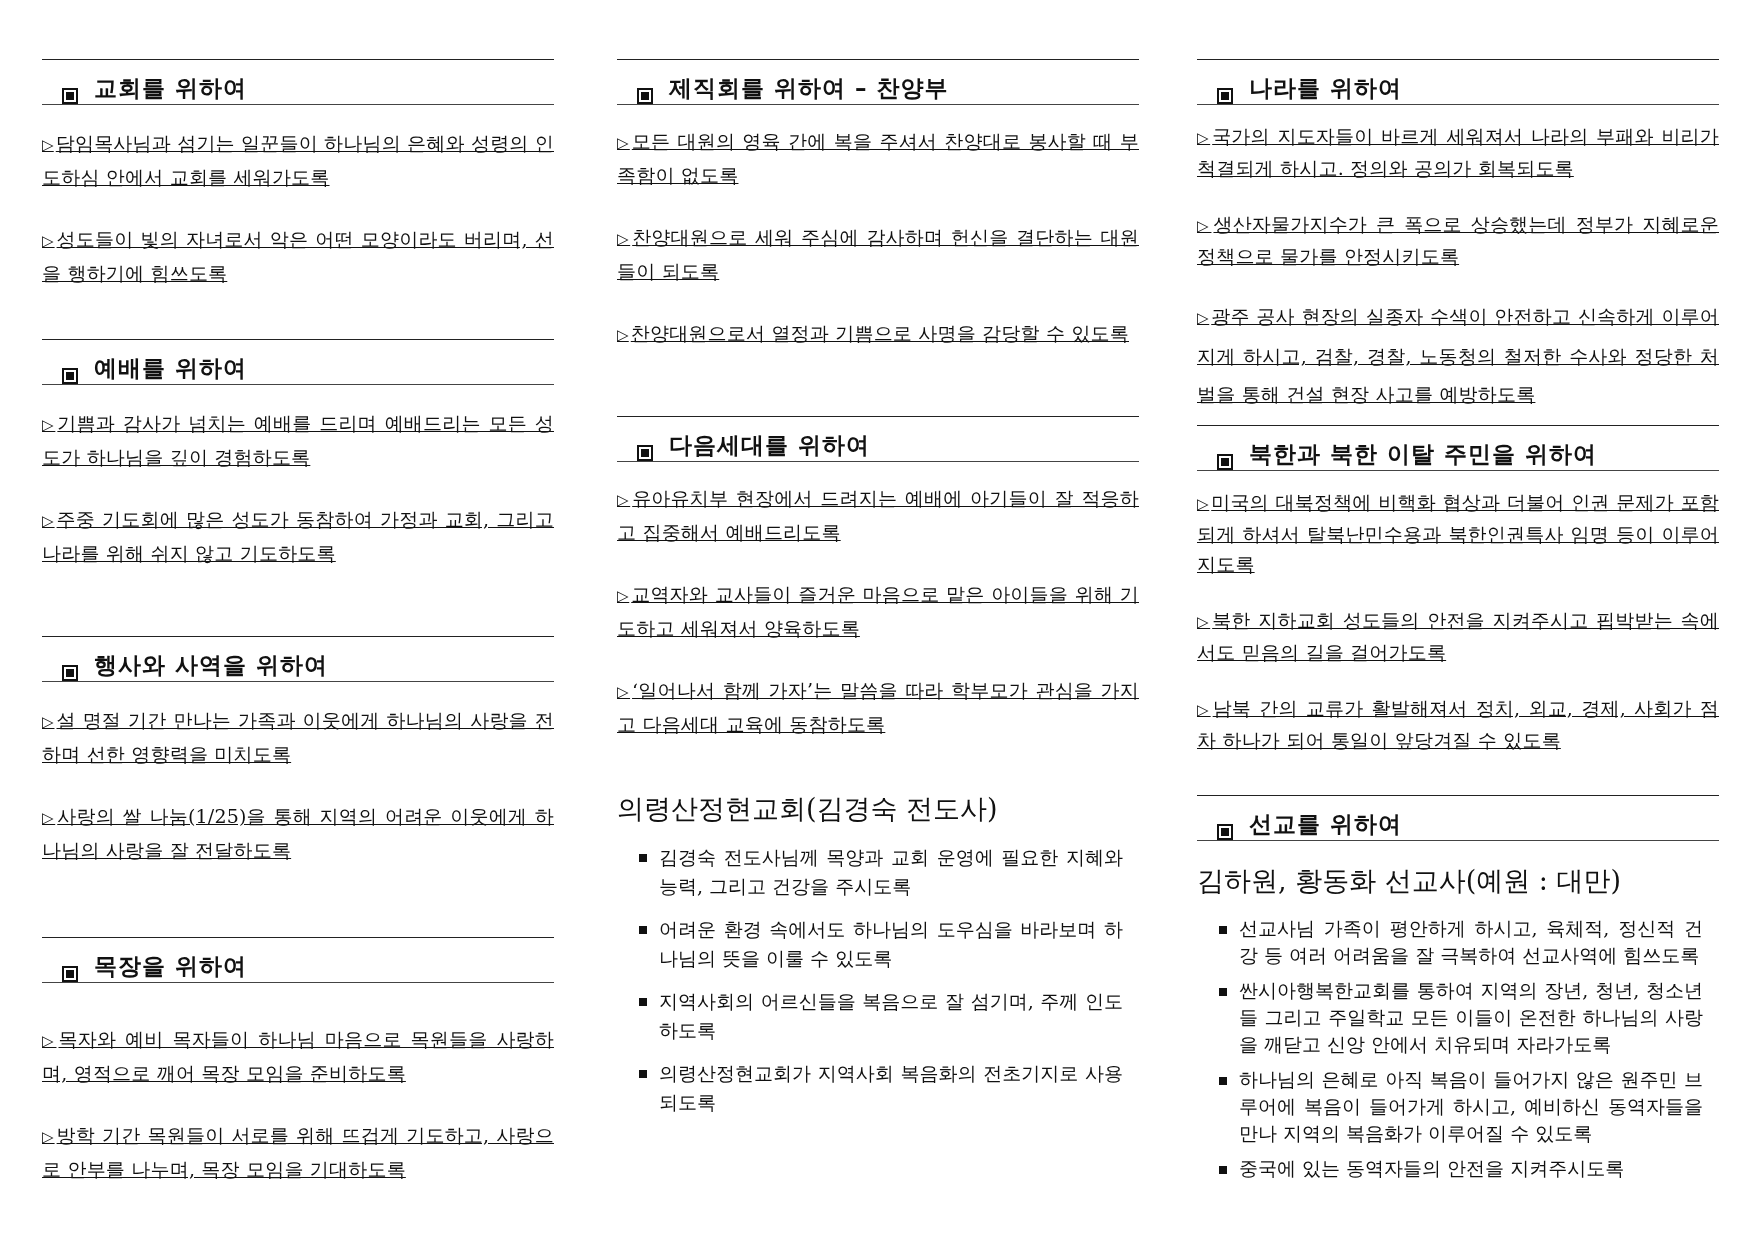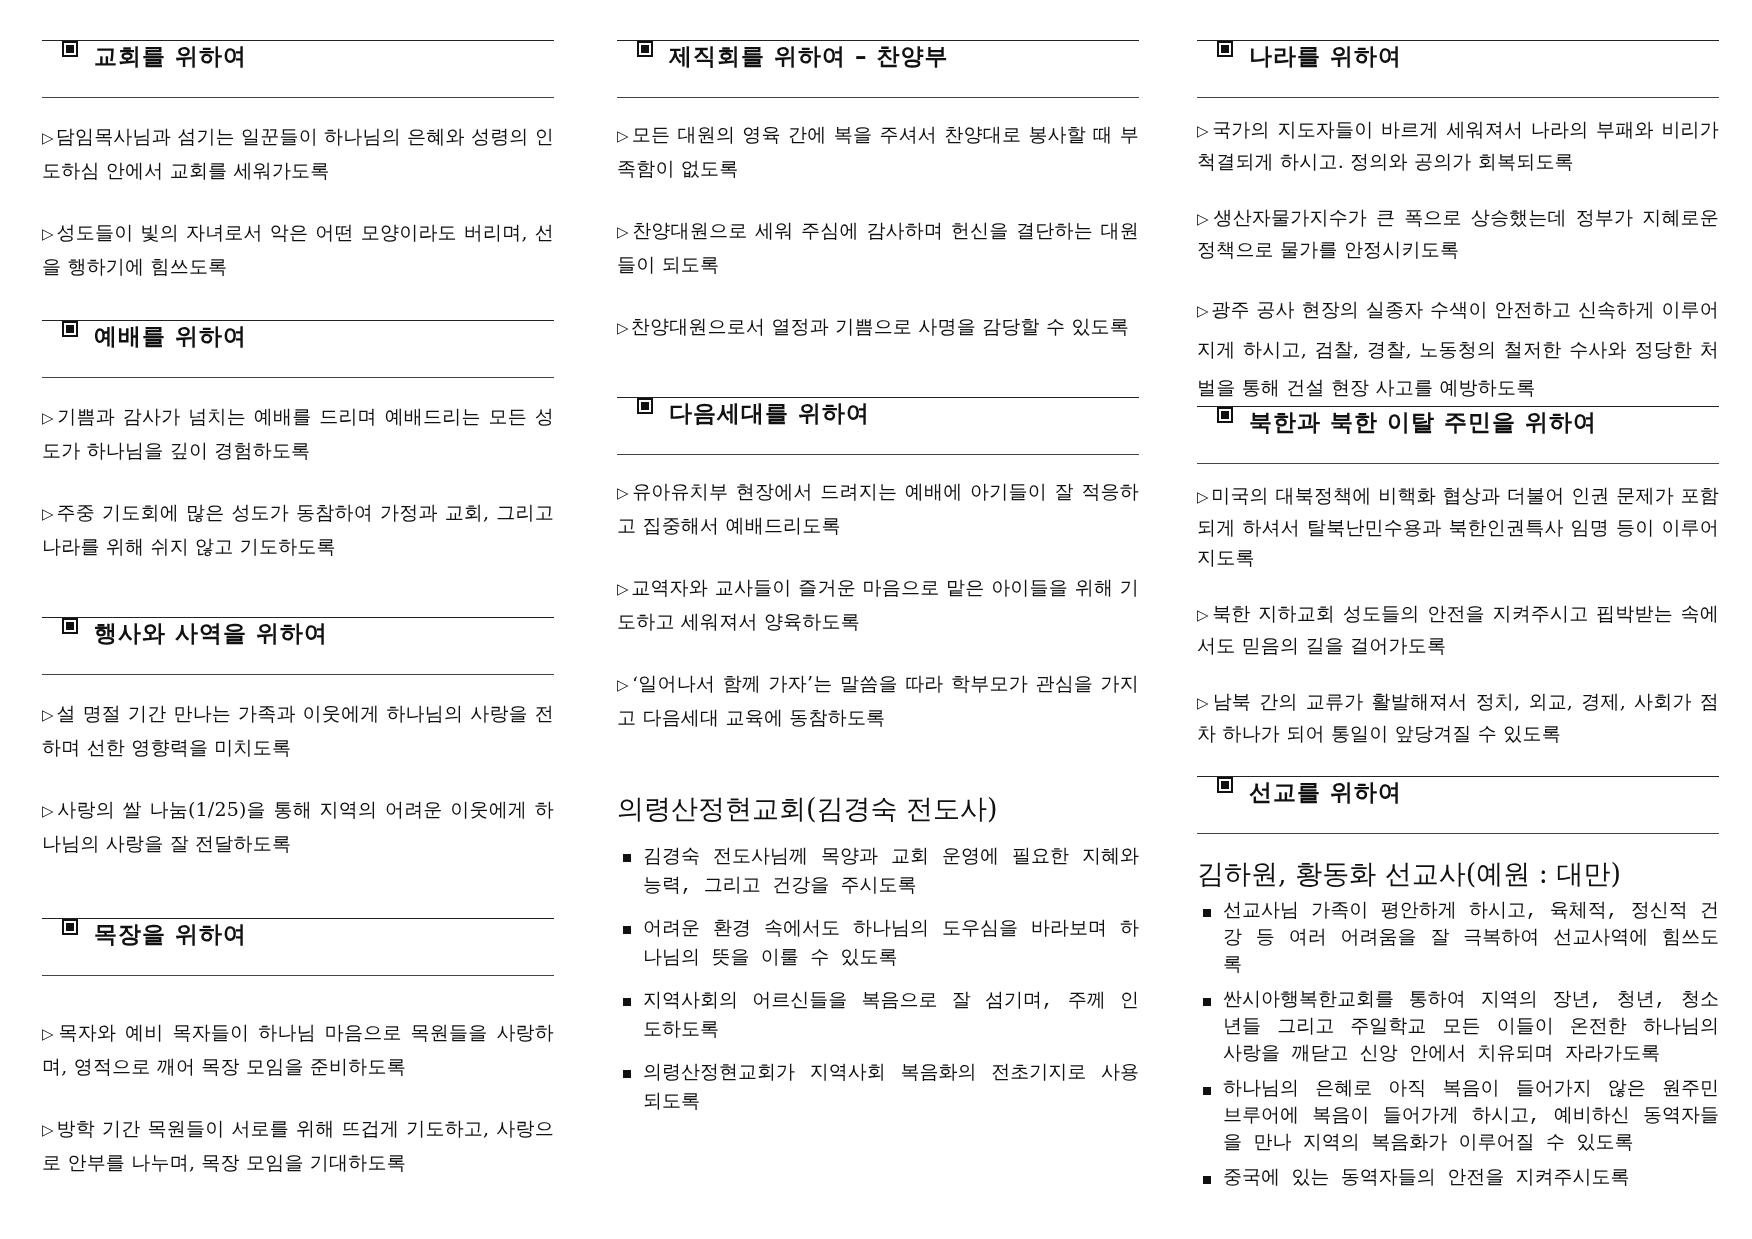--- a/index.html
+++ b/index.html
@@ -10,48 +10,49 @@
   }
   .col { position: absolute; top: 0; }
   .col-1 { left: 42px; width: 512px; }
   .col-2 { left: 617px; width: 522px; }
   .col-3 { left: 1197px; width: 522px; }
 
   .section { position: absolute; left: 0; right: 0; }
   .sec-head {
     border-top: 1.5px solid #222;
     border-bottom: 1.5px solid #444;
-    height: 58px;
-    display: flex; align-items: flex-start;
+    height: 46px;
+    display: flex; align-items: flex-end;
     padding-left: 20px;
     box-sizing: border-box;
+    margin-top: 19px;
   }
   .sec-icon {
     display: inline-block; width: 16px; height: 16px;
     border: 2px solid #111; box-sizing: border-box;
     position: relative; margin-right: 16px; flex: none;
   }
   .sec-icon::after {
     content: ""; position: absolute; left: 2px; top: 2px; right: 2px; bottom: 2px;
     background: #111;
   }
   .sec-title {
     font-family: "DejaVu Sans", "Liberation Sans", sans-serif;
     font-weight: bold; font-size: 23px; letter-spacing: 1px; color: #111;
   }
   .items { padding-top: 22px; }
   .item {
     font-size: 19px; line-height: 32px; text-align: justify;
-    margin-bottom: 30px; letter-spacing: 0.2px;
+    margin-bottom: 30px; letter-spacing: 0.2px; text-decoration: underline;
   }
   .item .tri { font-family: "DejaVu Sans", sans-serif; font-size: 15px; margin-right: 2px; }
   .sub-head {
     font-size: 27px; font-weight: normal; margin: 34px 0 16px 0; color: #111;
   }
-  .bul-list { margin: 0; padding: 0; list-style: none; font-family: Liberation Mono, monospace; }
+  .bul-list { margin: 16px; padding: 0; list-style: none; }
   .bul {
     position: relative; padding-left: 26px; font-size: 19px; line-height: 29px;
     text-align: justify; margin-bottom: 14px;
   }
   .bul::before {
     content: ""; position: absolute; left: 6px; top: 11px; width: 8px; height: 8px; background: #111;
   }
 </style>
 </head>
 <body>

